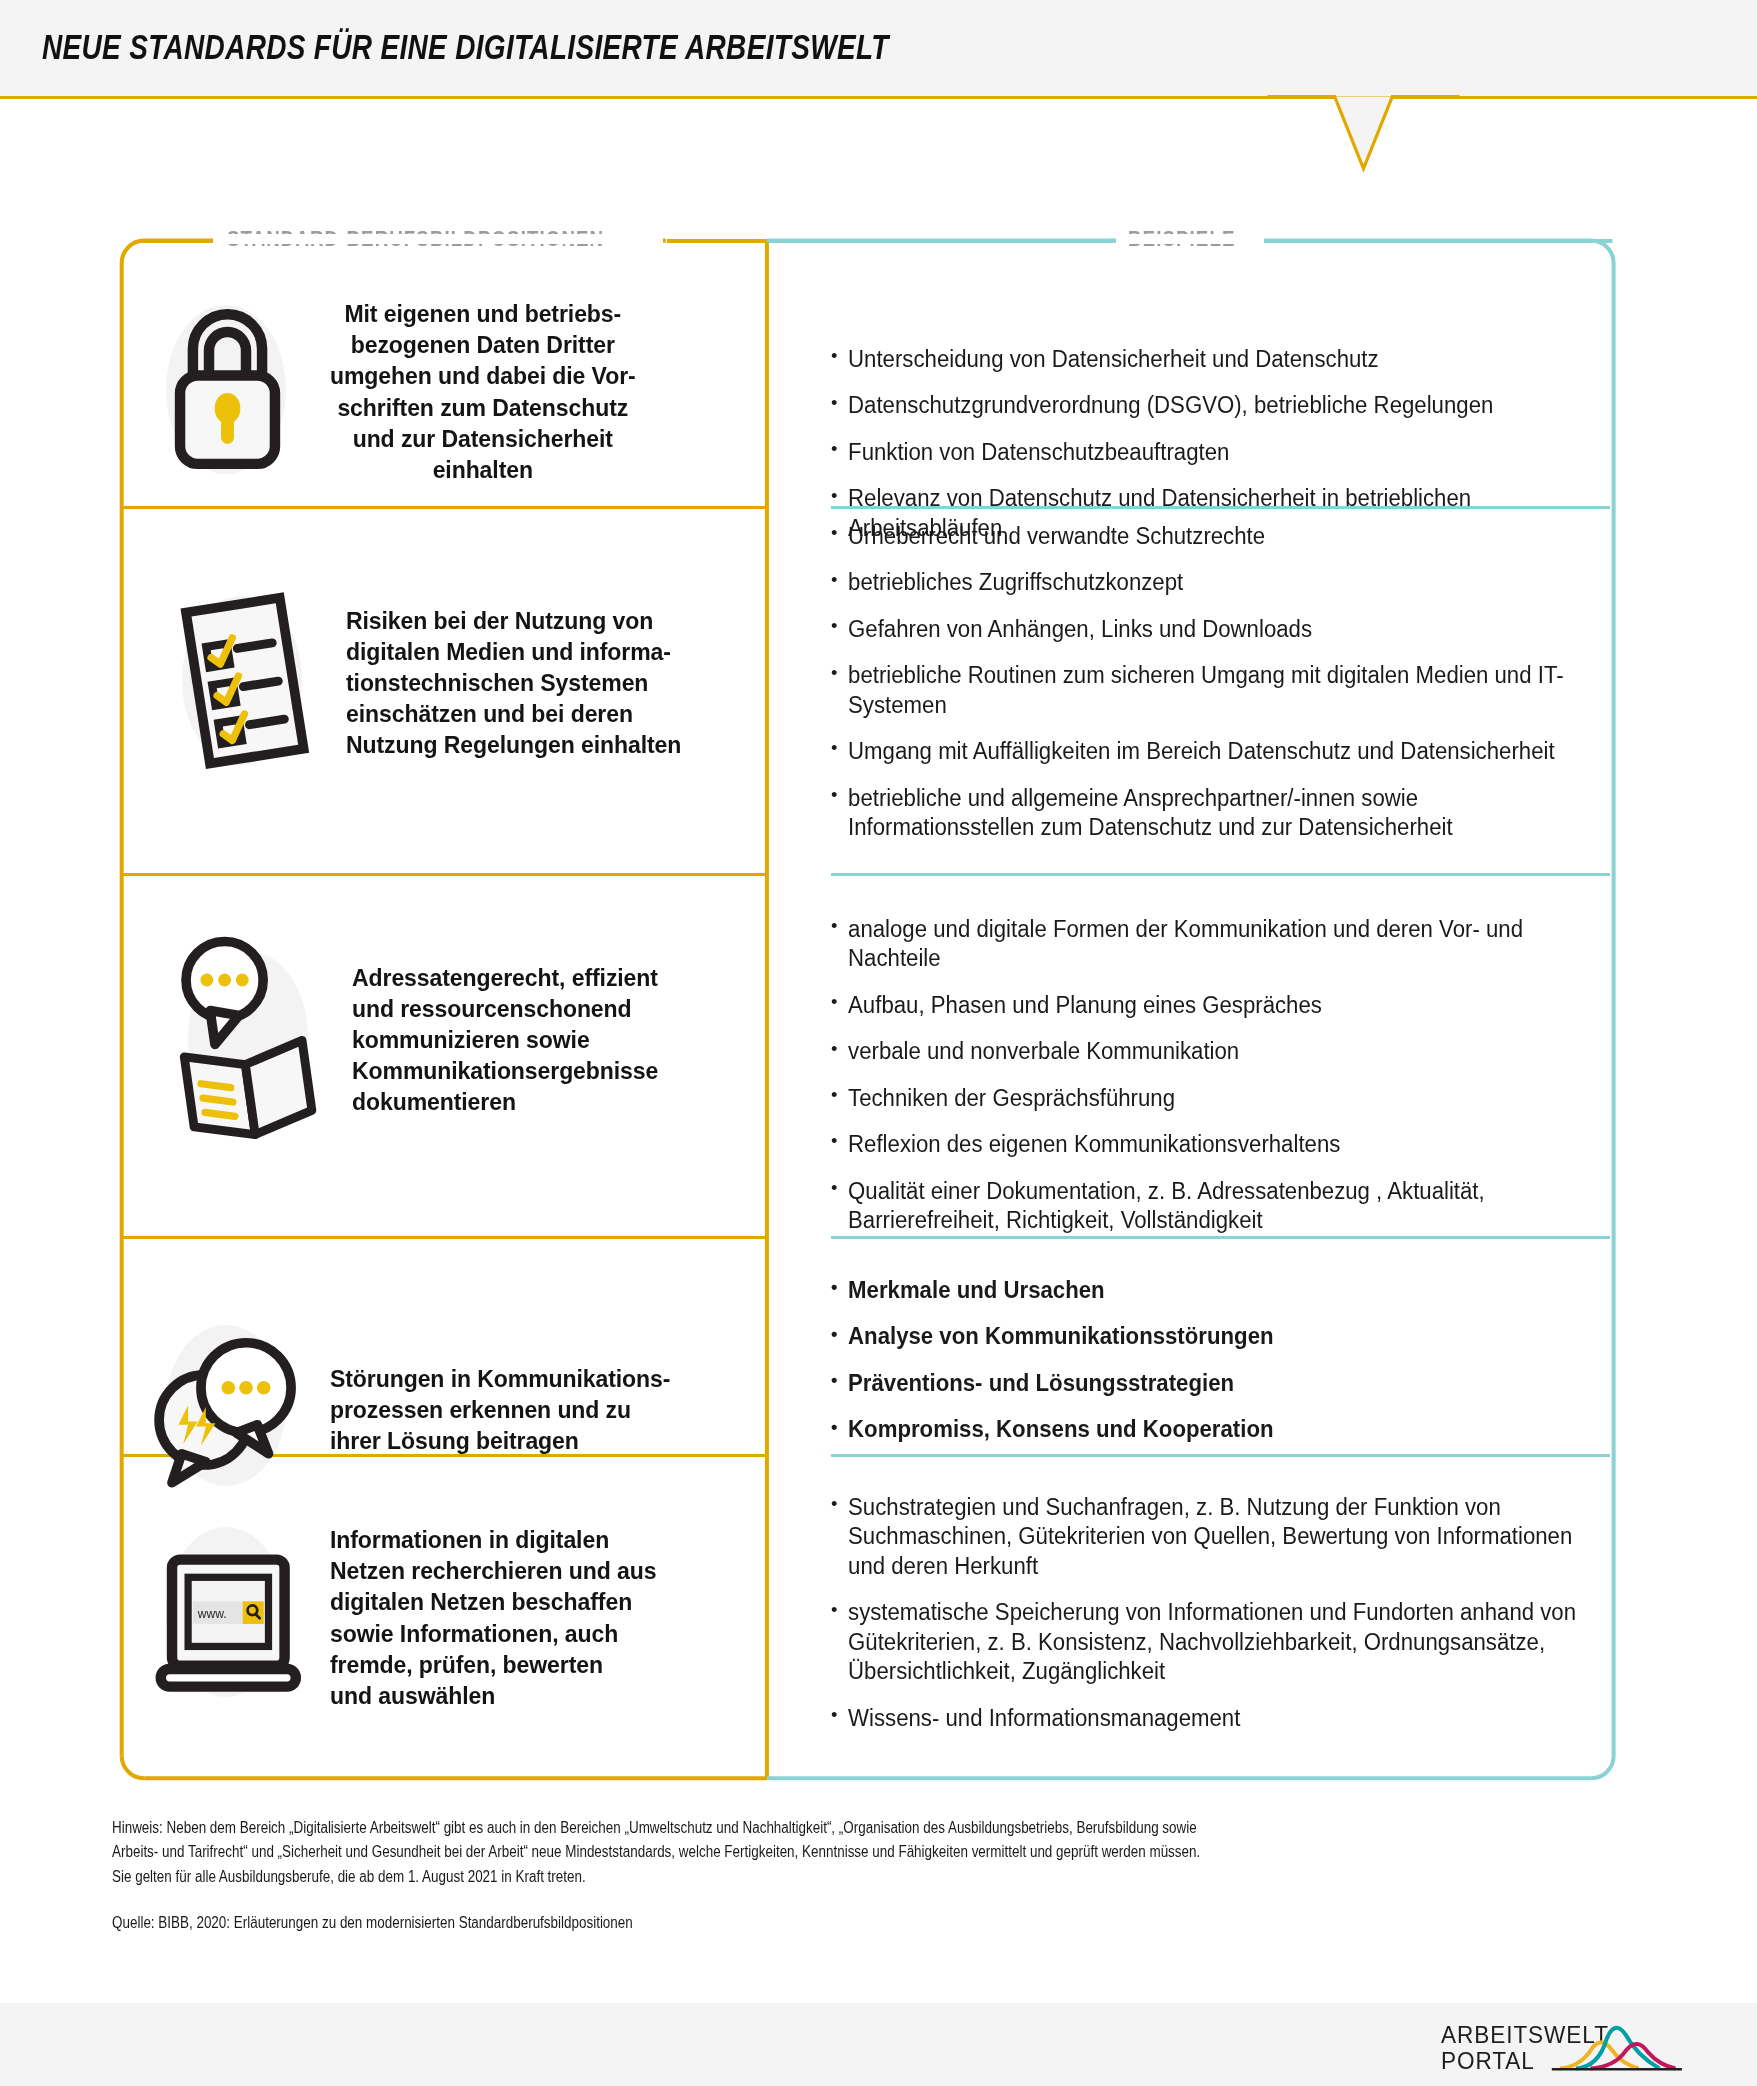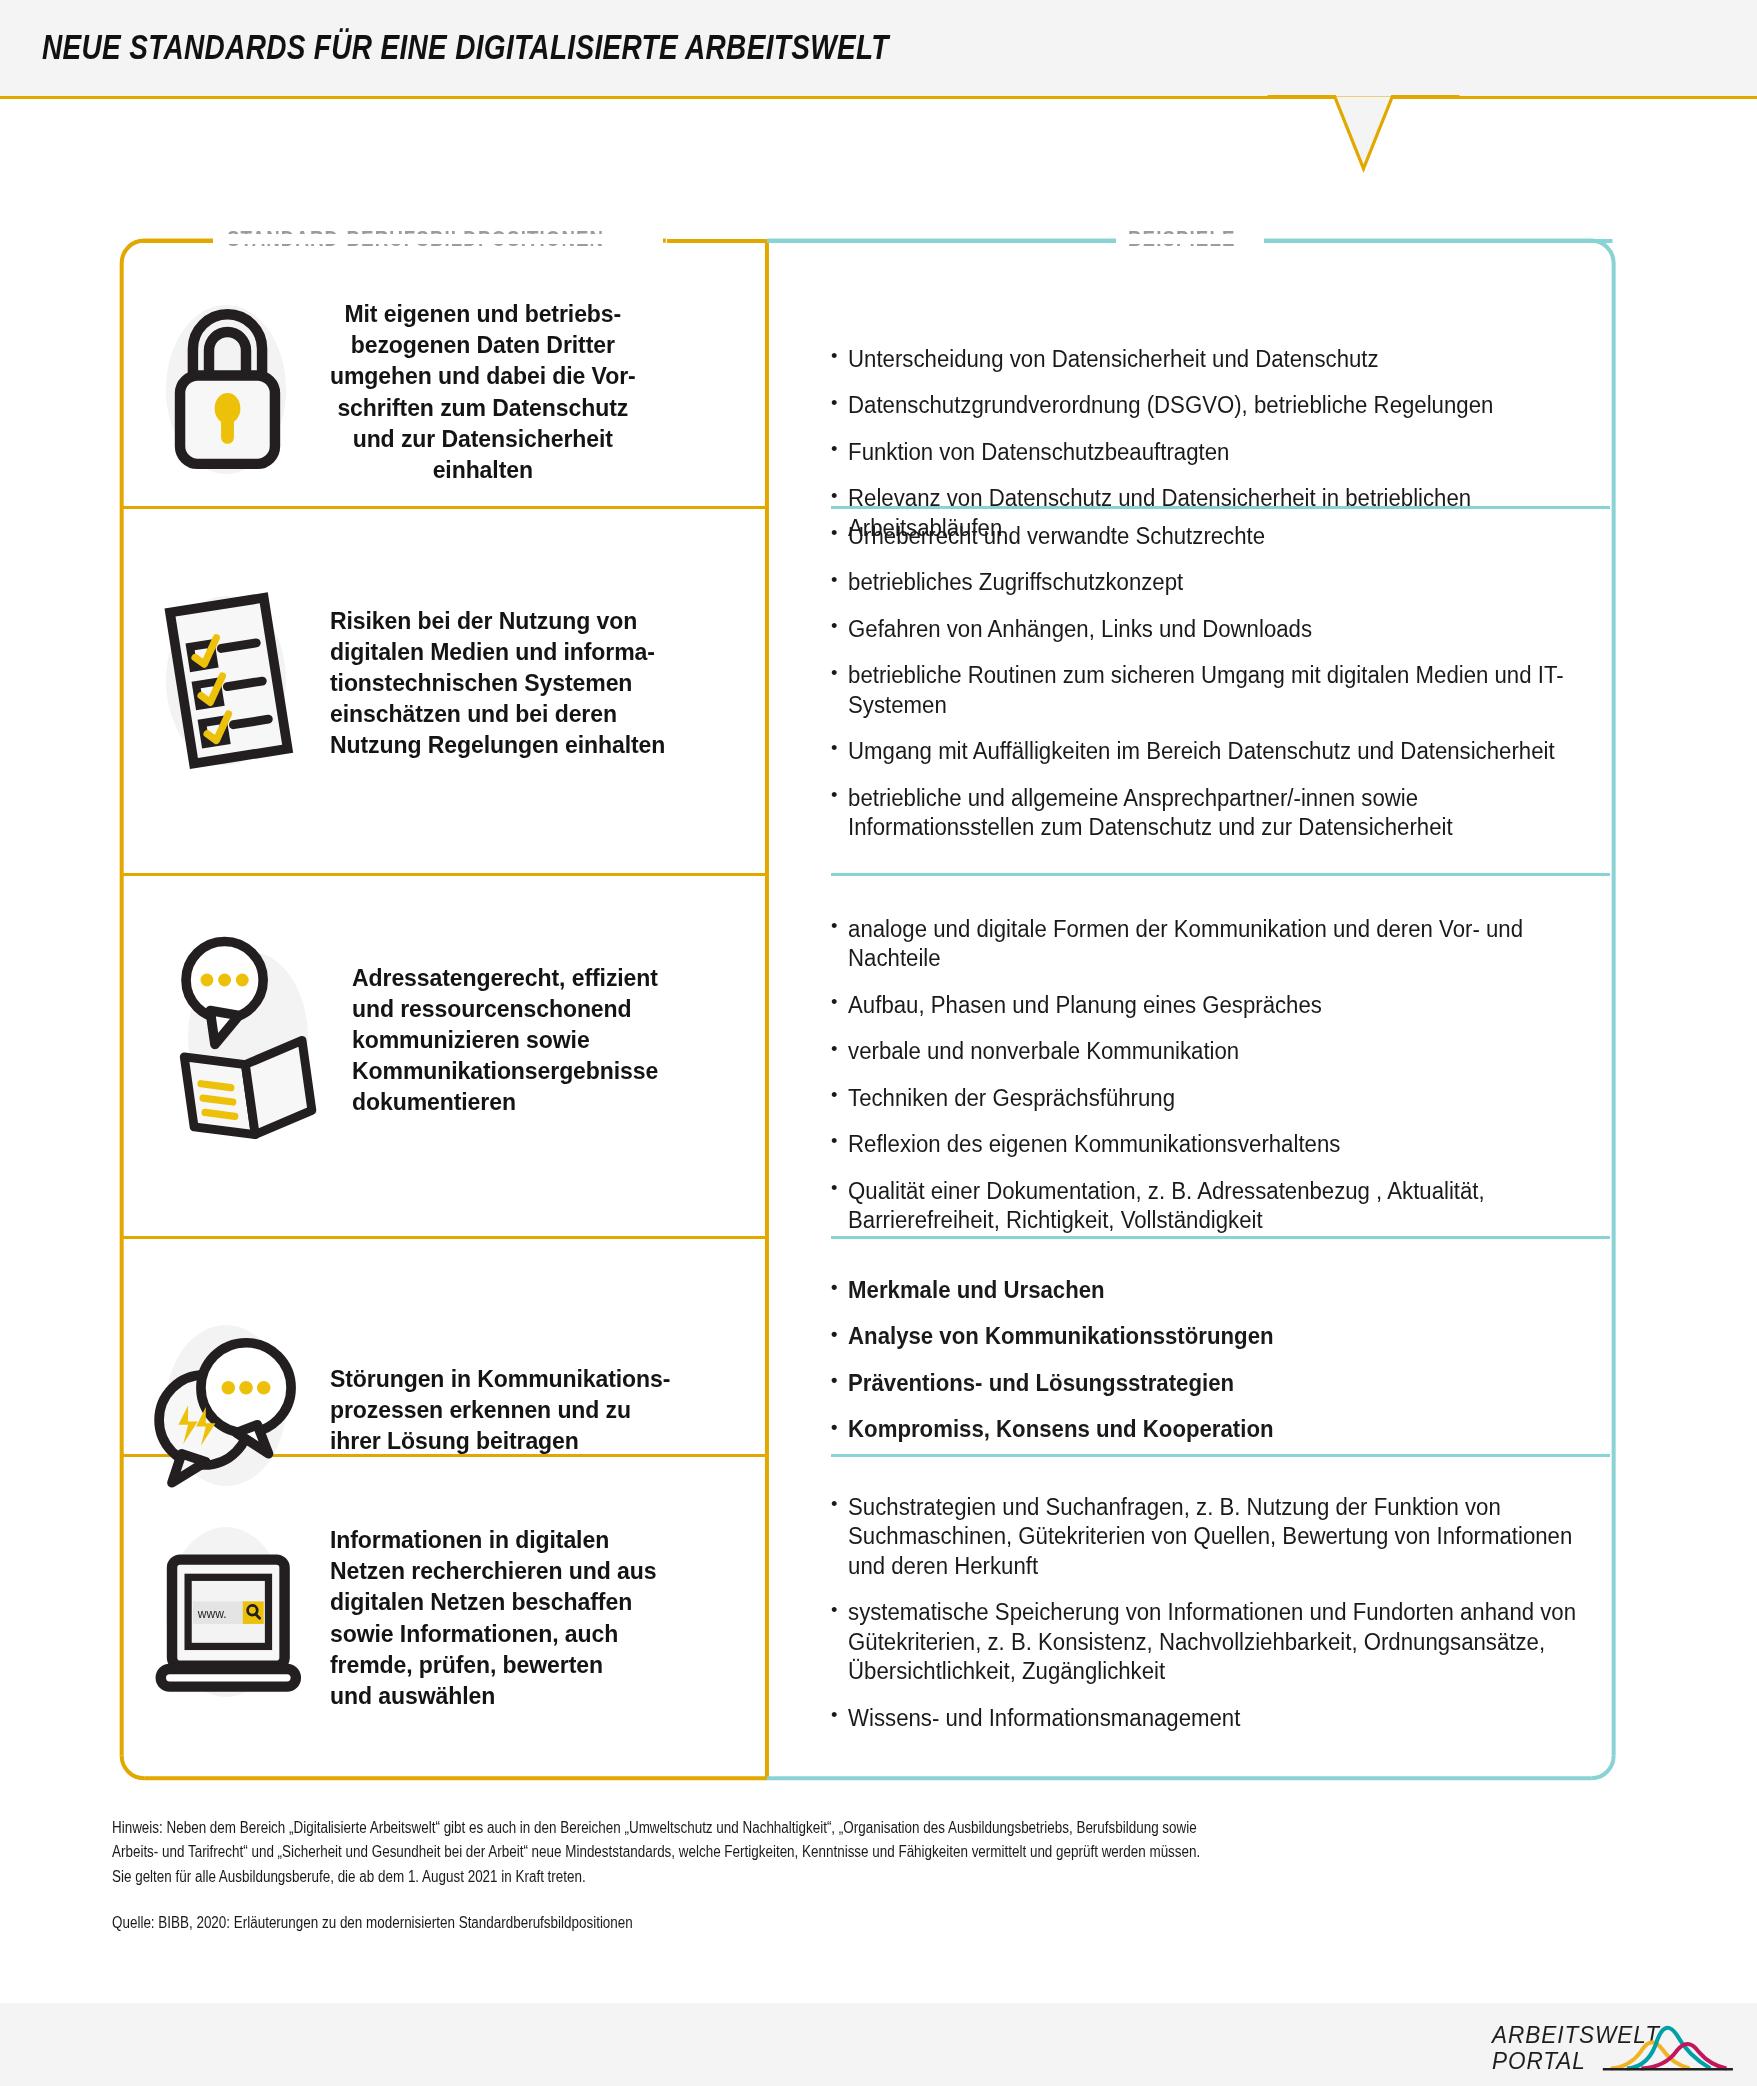--- a/index.html
+++ b/index.html
@@ -100,21 +100,21 @@
     position: absolute; left: 112px; top: 1914px; width: 1284px;
     font-size: 16px; color: #1a1a1a;
     transform: scaleX(0.84); transform-origin: left top;
   }
 
   
   .footer {
     position: absolute; left: 0; top: 2003px; width: 1757px; height: 84px;
     background: #f4f4f4;
   }
-  .logo { position: absolute; left: 1492px; top: 2017px; width: 265px; height: 58px; font-style: italic; }
+  .logo { position: absolute; left: 1441px; top: 2017px; width: 265px; height: 58px; }
   .logo-text {
     position: absolute; left: 0; top: 4.8px;
     font-size: 24px; font-weight: 400; line-height: 1.08;
     letter-spacing: 1px; color: #1d1d1b;
     transform: scaleX(0.94); transform-origin: left top;
   }
   .logo-curves { position: absolute; left: 0; top: 0; }
 </style>
 </head>
 <body>
@@ -198,21 +198,21 @@
   </div>
   <div class="rrow" style="top:301px;margin-top:44px;">
     <ul class="bullets">
       <li>Unterscheidung von Datensicherheit und Datenschutz</li>
       <li>Datenschutzgrundverordnung (DSGVO), betriebliche Regelungen</li>
       <li>Funktion von Datenschutzbeauftragten</li>
       <li>Relevanz von Datenschutz und Datensicherheit in betrieblichen Arbeitsabläufen</li>
     </ul>
   </div>
 
-  <div class="lrow" style="top:594px;height:177px;">
+  <div class="lrow" style="top:594px;height:177px;margin-left:16px;">
     <div class="icon-cell">
       <div class="icon-blob">
         <div class="blob-bg"></div>
         <svg class="icon-svg" width="169" height="185" viewBox="0 0 210 230">
           <g transform="rotate(-9 105 115)">
             <rect x="48" y="18" width="118" height="190" fill="#f7f7f7" stroke="#231f20" stroke-width="12"></rect>
             <rect x="66" y="64" width="26" height="26" fill="none" stroke="#231f20" stroke-width="10"></rect>
             <rect x="66" y="112" width="26" height="26" fill="none" stroke="#231f20" stroke-width="10"></rect>
             <rect x="66" y="160" width="26" height="26" fill="none" stroke="#231f20" stroke-width="10"></rect>
             <path d="M104 72 L148 72" stroke="#231f20" stroke-width="11" stroke-linecap="round"></path>

